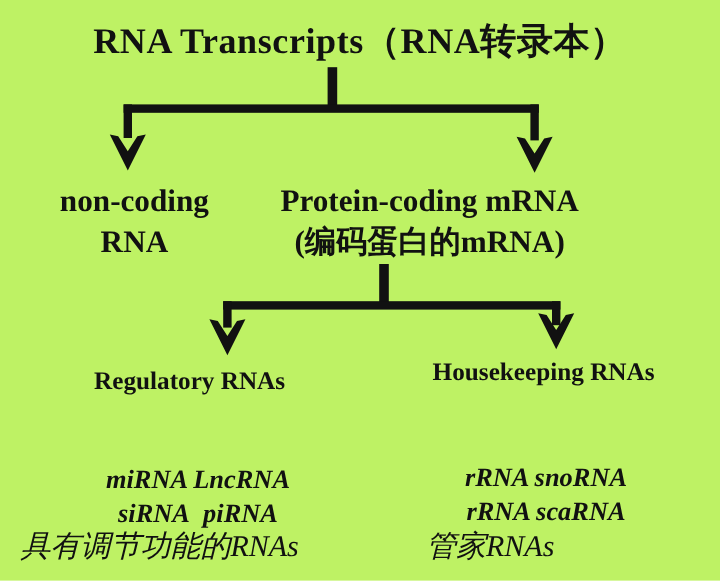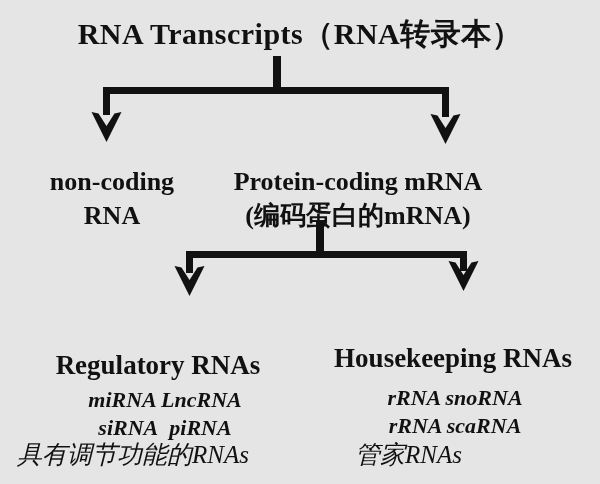--- a/index.html
+++ b/index.html
@@ -4,21 +4,21 @@
 <style>
   html, body {
     margin: 0;
     padding: 0;
     background: #ffffff;
   }
   .canvas {
     position: relative;
     width: 600px;
     height: 484px;
-    background: #e5e5e5;
+    background: #bef264;
     overflow: hidden;
     font-family: "Liberation Serif", "DejaVu Serif", serif;
     color: #111111;
   }
   .connectors {
     position: absolute;
     left: 0;
     top: 0;
     width: 600px;
     height: 484px;
@@ -37,27 +37,25 @@
   }
   .node {
     position: absolute;
     text-align: center;
     font-weight: bold;
   }
   .node .ln { white-space: nowrap; }
   .lvl1 {
     font-size: 26px;
     line-height: 34px;
-    margin-top: 14px;
   }
   .lvl2-heading {
-    font-size: 27px;
+    font-size: 21px;
     line-height: 30px;
     white-space: nowrap;
-    margin-top: 48px;
   }
   .item-list {
     position: absolute;
     text-align: center;
     font-size: 22px;
     font-weight: bold;
     font-style: italic;
     line-height: 28px;
     margin-top: 34px;
   }

